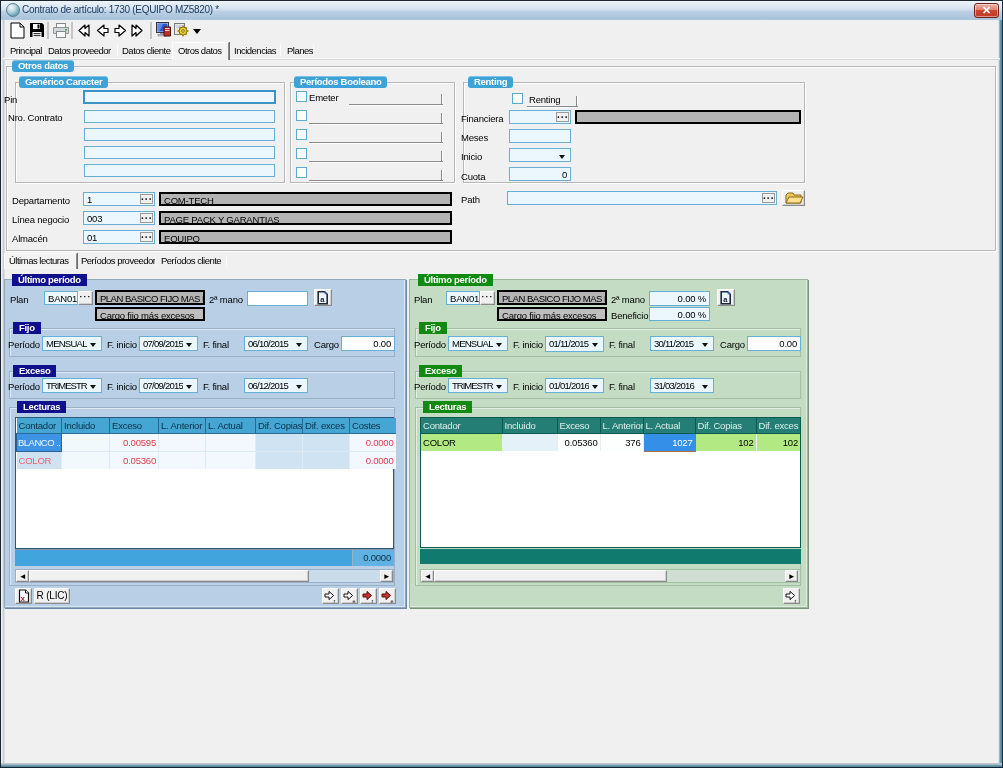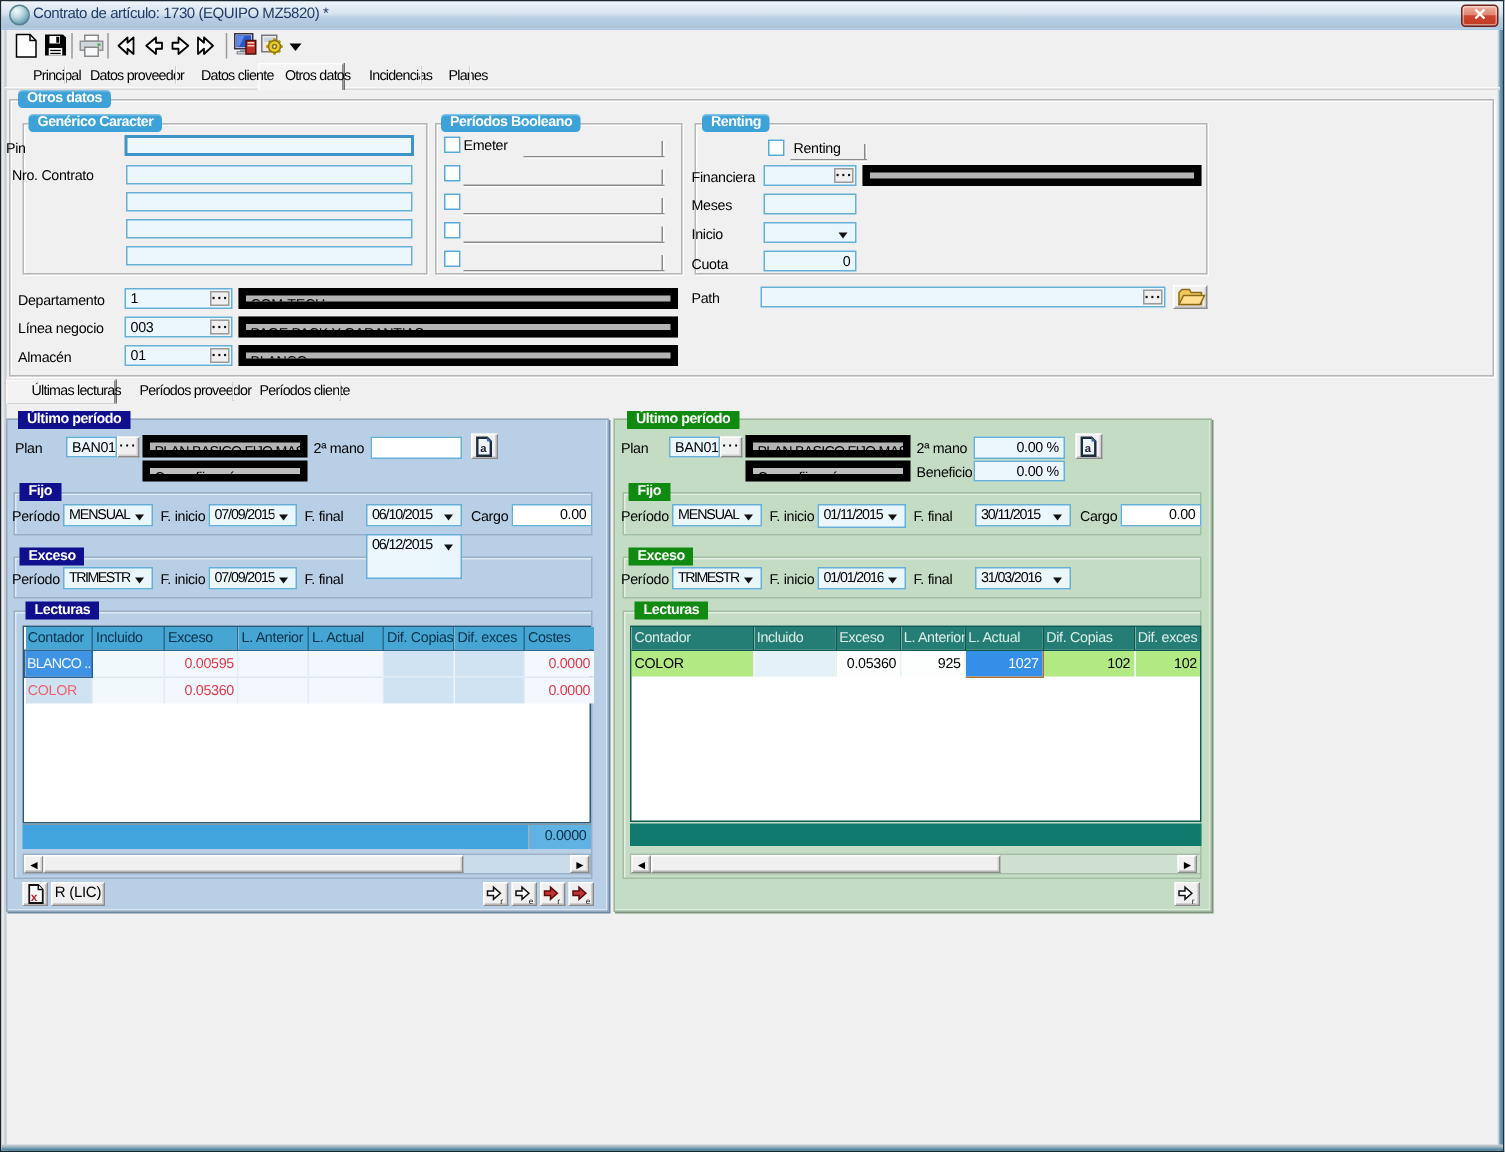--- a/index.html
+++ b/index.html
@@ -12,33 +12,33 @@
 #frameR { right:1px; top:1px; width:4px; height:766px; background:linear-gradient(270deg,#4d84a0,#6f9cb2 50%,#cfdde5 80%,#eef2f5); }
 #frameB { left:1px; bottom:1px; width:1001px; height:4px; background:linear-gradient(180deg,#c9ced2,#9fb6c2 40%,#5d8ca4 75%,#47809c); }
 
 #titlebar { left:1px; top:1px; width:1001px; height:19px; background:linear-gradient(180deg,#eef4fa 0%,#d6e3f0 45%,#b9cfe3 60%,#a9c3da 100%); border-bottom:1px solid #aac6e0; }
 #title { left:22px; top:4px; font-size:10px; letter-spacing:-0.3px; color:#1e3c62; }
 #closebtn { left:974px; top:3px; width:25px; height:15px; background:linear-gradient(180deg,#f0b0a0 0%,#e08670 45%,#cc4530 50%,#c23a24 100%); border:1px solid #6e241a; border-radius:3px; color:#fff; font-weight:bold; font-size:11px; text-align:center; line-height:13px; box-shadow:inset 0 0 0 1px rgba(255,255,255,.45); }
 
 #toolbar { left:5px; top:20px; width:993px; height:22px; }
 
 .tabstrip { height:18px; }
-.tabtxt { position:absolute; top:3px; color:#000; white-space:nowrap; font-size:9.5px; letter-spacing:-0.5px;margin-left:12px; }
+.tabtxt { position:absolute; top:3px; color:#000; white-space:nowrap; font-size:9.5px; letter-spacing:-0.5px; }
 .tabsep { position:absolute; top:2px; width:1px; height:12px; background:#555; border-right:1px solid #fafafa; }
 .seltab { position:absolute; background:#f3f3f3; border:1px solid #8a8a8a; border-bottom:none; border-top-color:#fcfcfc; border-left-color:#fcfcfc; box-shadow:1px 0 0 #6e6e6e; }
 
 .gbox { position:absolute; border:1px solid #b6b6b6; box-shadow:inset 1px 1px 0 #fff, 1px 1px 0 #fff; }
 .bluelab { position:absolute; background:#3da2d8; color:#fff; font-weight:bold; border-radius:3px; padding:0 6px; height:12px; line-height:12px; font-size:9.5px; letter-spacing:-0.3px; box-shadow:inset 0 1px 0 rgba(255,255,255,.35); }
 .navylab { position:absolute; background:#10108e; color:#fff; font-weight:bold; padding:0 6px; height:12px; line-height:12px; font-size:9.5px; letter-spacing:-0.3px; }
 .greenlab { position:absolute; background:#108a10; color:#fff; font-weight:bold; padding:0 6px; height:12px; line-height:12px; font-size:9.5px; letter-spacing:-0.3px; }
 .lab { position:absolute; white-space:nowrap; }
 
 .fld { position:absolute; background:#ebf7fd; border:1px solid #66b0d8; }
 .fldw { position:absolute; background:#fff; border:1px solid #66b0d8; }
-.gfld { position:absolute; background:#b4b4b4; border:5px solid #000000; color:#000; overflow:hidden; white-space:nowrap; padding:1px 2px 0 3px; }
+.gfld { position:absolute; background:#b4b4b4; border:2px solid #000000; color:#000; overflow:hidden; white-space:nowrap; padding:1px 2px 0 3px; }
 .txt { padding:1px 3px 0 3px; overflow:hidden; white-space:nowrap; }
 .rt { text-align:right; }
 .dt { letter-spacing:-0.75px; }
 .dots { position:absolute; right:1px; top:1px; bottom:1px; width:13px; background:#f0f0f0; border:1px solid #9a9a9a; text-align:center; line-height:10px; font-weight:bold; letter-spacing:0.5px; font-size:10px; color:#111; }
 .combo-arrow { position:absolute; right:1px; top:1px; bottom:1px; width:13px; background:#e9f6fc; }
 .combo-arrow:after { content:""; position:absolute; left:3px; top:5px; border:3.5px solid transparent; border-top:4.5px solid #111; }
 .chk { position:absolute; width:11px; height:11px; background:#fff; border:1px solid #5aaad6; }
 .uline { position:absolute; height:2px; border-top:1px solid #8a8a8a; border-bottom:1px solid #fdfdfd; }
 .ubar { position:absolute; width:2px; border-left:1px solid #8a8a8a; border-right:1px solid #fdfdfd; }
 .btn { position:absolute; background:#f0f0f0; border:1px solid #8a8a8a; border-top-color:#fdfdfd; border-left-color:#fdfdfd; box-shadow:inset -1px -1px 0 #cfcfcf; }
@@ -196,21 +196,21 @@
 <div class="fld txt rt" style="left:509px;top:167px;width:62px;height:14px;">0</div>
 
 <div class="lab" style="left:12px;top:195px;">Departamento</div>
 <div class="fld txt" style="left:83px;top:192px;width:72px;height:14px;">1<div class="dots">···</div></div>
 <div class="gfld" style="left:159px;top:192px;width:293px;height:14px;">COM-TECH</div>
 <div class="lab" style="left:12px;top:214px;">Línea negocio</div>
 <div class="fld txt" style="left:83px;top:211px;width:72px;height:14px;">003<div class="dots">···</div></div>
 <div class="gfld" style="left:159px;top:211px;width:293px;height:14px;">PAGE PACK Y GARANTIAS</div>
 <div class="lab" style="left:12px;top:233px;">Almacén</div>
 <div class="fld txt" style="left:83px;top:230px;width:72px;height:14px;">01<div class="dots">···</div></div>
-<div class="gfld" style="left:159px;top:230px;width:293px;height:14px;">BLANCO</div>
+<div class="gfld" style="left:159px;top:230px;width:293px;height:14px;">EQUIPO</div>
 
 <div class="lab" style="left:461px;top:194px;">Path</div>
 <div class="fld" style="left:507px;top:191px;width:270px;height:14px;">
     <div class="dots">···</div>
   </div>
 <div class="btn" style="left:782px;top:190px;width:23px;height:16px;"><svg width="21" height="14">
       <path d="M3 4 l2 -2 h5 l1 2 h7 v8 h-15 z" fill="#f0c860" stroke="#8a6a10"></path>
       <path d="M3 12 l3 -6 h14 l-3 6 z" fill="#ffe090" stroke="#8a6a10"></path>
     </svg></div>
 
@@ -249,21 +249,21 @@
 <div class="lab" style="left:314px;top:339px;">Cargo</div>
 <div class="fldw txt rt" style="left:341px;top:336px;width:54px;height:15px;">0.00</div>
 
 <div class="pbox" style="left:9px;top:371px;width:386px;height:28px;"></div>
 <div class="navylab" style="left:13px;top:365px;">Exceso</div>
 <div class="lab" style="left:8px;top:381px;">Período</div>
 <div class="fld txt dt" style="left:42px;top:378px;width:60px;height:15px;letter-spacing:-1px;">TRIMESTR,<div class="combo-arrow"></div></div>
 <div class="lab" style="left:107px;top:381px;">F. inicio</div>
 <div class="fld txt dt" style="left:139px;top:378px;width:59px;height:15px;">07/09/2015<div class="combo-arrow"></div></div>
 <div class="lab" style="left:203px;top:381px;">F. final</div>
-<div class="fld txt dt" style="left:244px;top:356px;width:64px;height:30px;">06/12/2015<div class="combo-arrow"></div></div>
+<div class="fld txt dt" style="left:244px;top:378px;width:64px;height:15px;">06/12/2015<div class="combo-arrow"></div></div>
 
 <div class="pbox" style="left:9px;top:407px;width:386px;height:179px;"></div>
 <div class="navylab" style="left:17px;top:401px;">Lecturas</div>
 <div class="abs" style="left:15px;top:417px;width:379px;height:132px;background:#fff;border:1px solid #2a5a7a;">
 <table style="width:379px;">
  <colgroup>
         <col style="width:45px">
         <col style="width:48px">
         <col style="width:49px">
         <col style="width:47px">
@@ -396,21 +396,21 @@
           <td class="rh">Exceso</td>
           <td class="rh">L. Anterior</td>
           <td class="rh">L. Actual</td>
           <td class="rh">Dif. Copias</td>
           <td class="rh" style="border-right:none;">Dif. exces</td>
  </tr>
  <tr style="border-top:1px solid #e2ece2;">
   <td class="rc" style="background:#b2e982;">COLOR</td>
           <td class="rc" style="background:#e4f1f8;"></td>
           <td class="rc rt">0.05360</td>
-          <td class="rc rt">925</td>
+          <td class="rc rt">376</td>
           <td class="rc rt" style="background:#338fe8;color:#fff;border:1px solid #b07038;">1027</td>
           <td class="rc rt" style="background:#b2e982;">102</td>
           <td class="rc rt" style="background:#b2e982;border-right:none;">102</td>
  </tr>
 </tbody>
     </table>
 </div>
 <div class="abs" style="left:420px;top:549px;width:381px;height:15px;background:#117a6e;"></div>
 <div class="abs" style="left:420px;top:569px;width:381px;height:14px;background:#cfe0d2;border:1px solid #a3bfa3;">
  <div class="btn" style="left:0;top:0;width:13px;height:12px;font-size:8px;text-align:center;line-height:12px;">◄</div>

